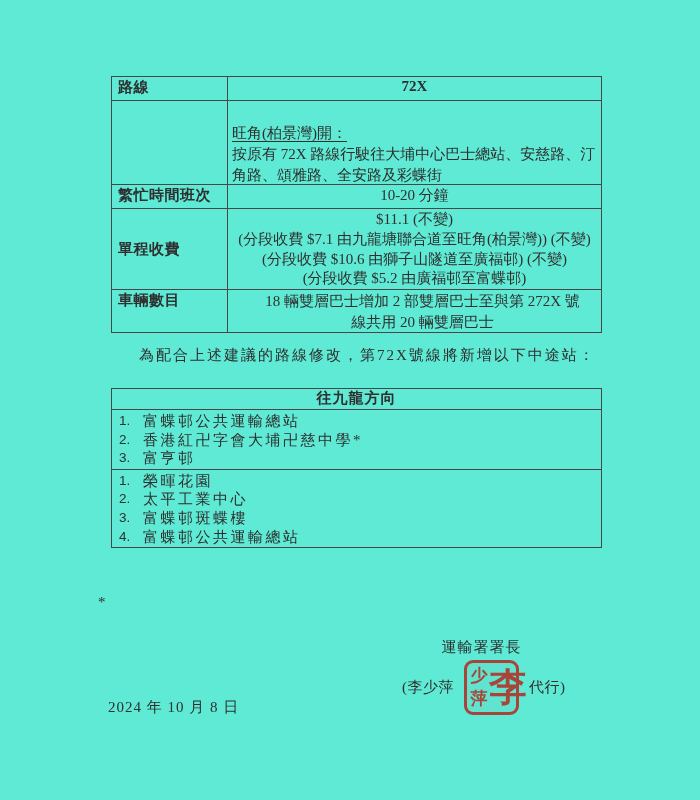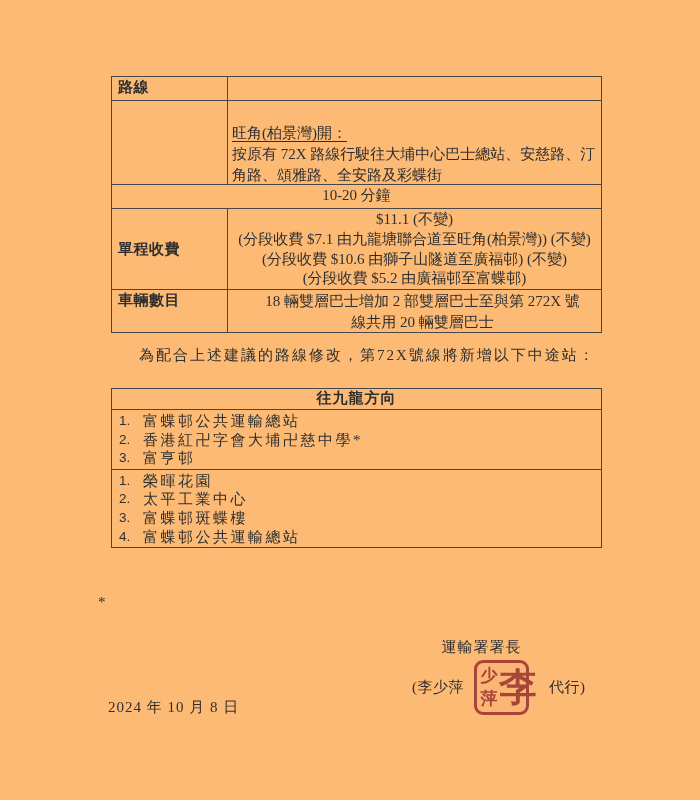--- a/index.html
+++ b/index.html
@@ -2,21 +2,21 @@
 <html><head>
 <meta charset="utf-8">
 <style>
   * { margin: 0; padding: 0; box-sizing: border-box; }
   html, body { background: #e8e8e8; }
   .page {
     position: relative;
     width: 700px;
     height: 800px;
     margin: 0 auto;
-    background: #fdba74;
+    background: #5eead4;
     color: #2f2f2f;
     font-family: "Liberation Serif", "DejaVu Serif", serif;
     font-size: 15px;
     overflow: hidden;
   }
 
   
   .route-table {
     position: absolute;
     left: 111px; top: 76px;
@@ -100,21 +100,21 @@
     width: 155px;
     text-align: center;
     letter-spacing: 1px;
   }
   .sig-row {
     position: absolute;
     left: 402px; top: 660px;
     display: flex;
     align-items: center;
   }
-  .sig-pre, .sig-post { letter-spacing: 0.5px; margin-left: 10px; }
+  .sig-pre, .sig-post { letter-spacing: 0.5px; }
   .stamp {
     width: 55px; height: 55px;
     margin: 0 10px;
     border: 3px solid #a8453b;
     border-radius: 9px;
     color: #a8453b;
     display: flex;
     align-items: stretch;
     padding: 1px 2px;
     background: rgba(168, 69, 59, 0.03);
@@ -146,29 +146,31 @@
   }
 </style>
 </head>
 <body>
 
 <div class="page">
 
   <div class="route-table">
     <div class="rt-row row-route">
       <div class="rt-label">路線</div>
+      <div class="rt-value center bold">72X</div>
     </div>
     <div class="rt-row row-origin">
       <div class="rt-label"></div>
       <div class="rt-value origin-cell">
         <span class="origin-heading">旺角(柏景灣)開：</span>
         <div>按原有 72X 路線行駛往大埔中心巴士總站、安慈路、汀角路、頌雅路、全安路及彩蝶街</div>
       </div>
     </div>
     <div class="rt-row row-freq">
+      <div class="rt-label">繁忙時間班次</div>
       <div class="rt-value center">10-20 分鐘</div>
     </div>
     <div class="rt-row row-fare">
       <div class="rt-label vcenter">單程收費</div>
       <div class="rt-value center fare-cell">
         <div>$11.1 (不變)</div>
         <div>(分段收費 $7.1 由九龍塘聯合道至旺角(柏景灣)) (不變)</div>
         <div>(分段收費 $10.6 由獅子山隧道至廣福邨) (不變)</div>
         <div>(分段收費 $5.2 由廣福邨至富蝶邨)</div>
       </div>

